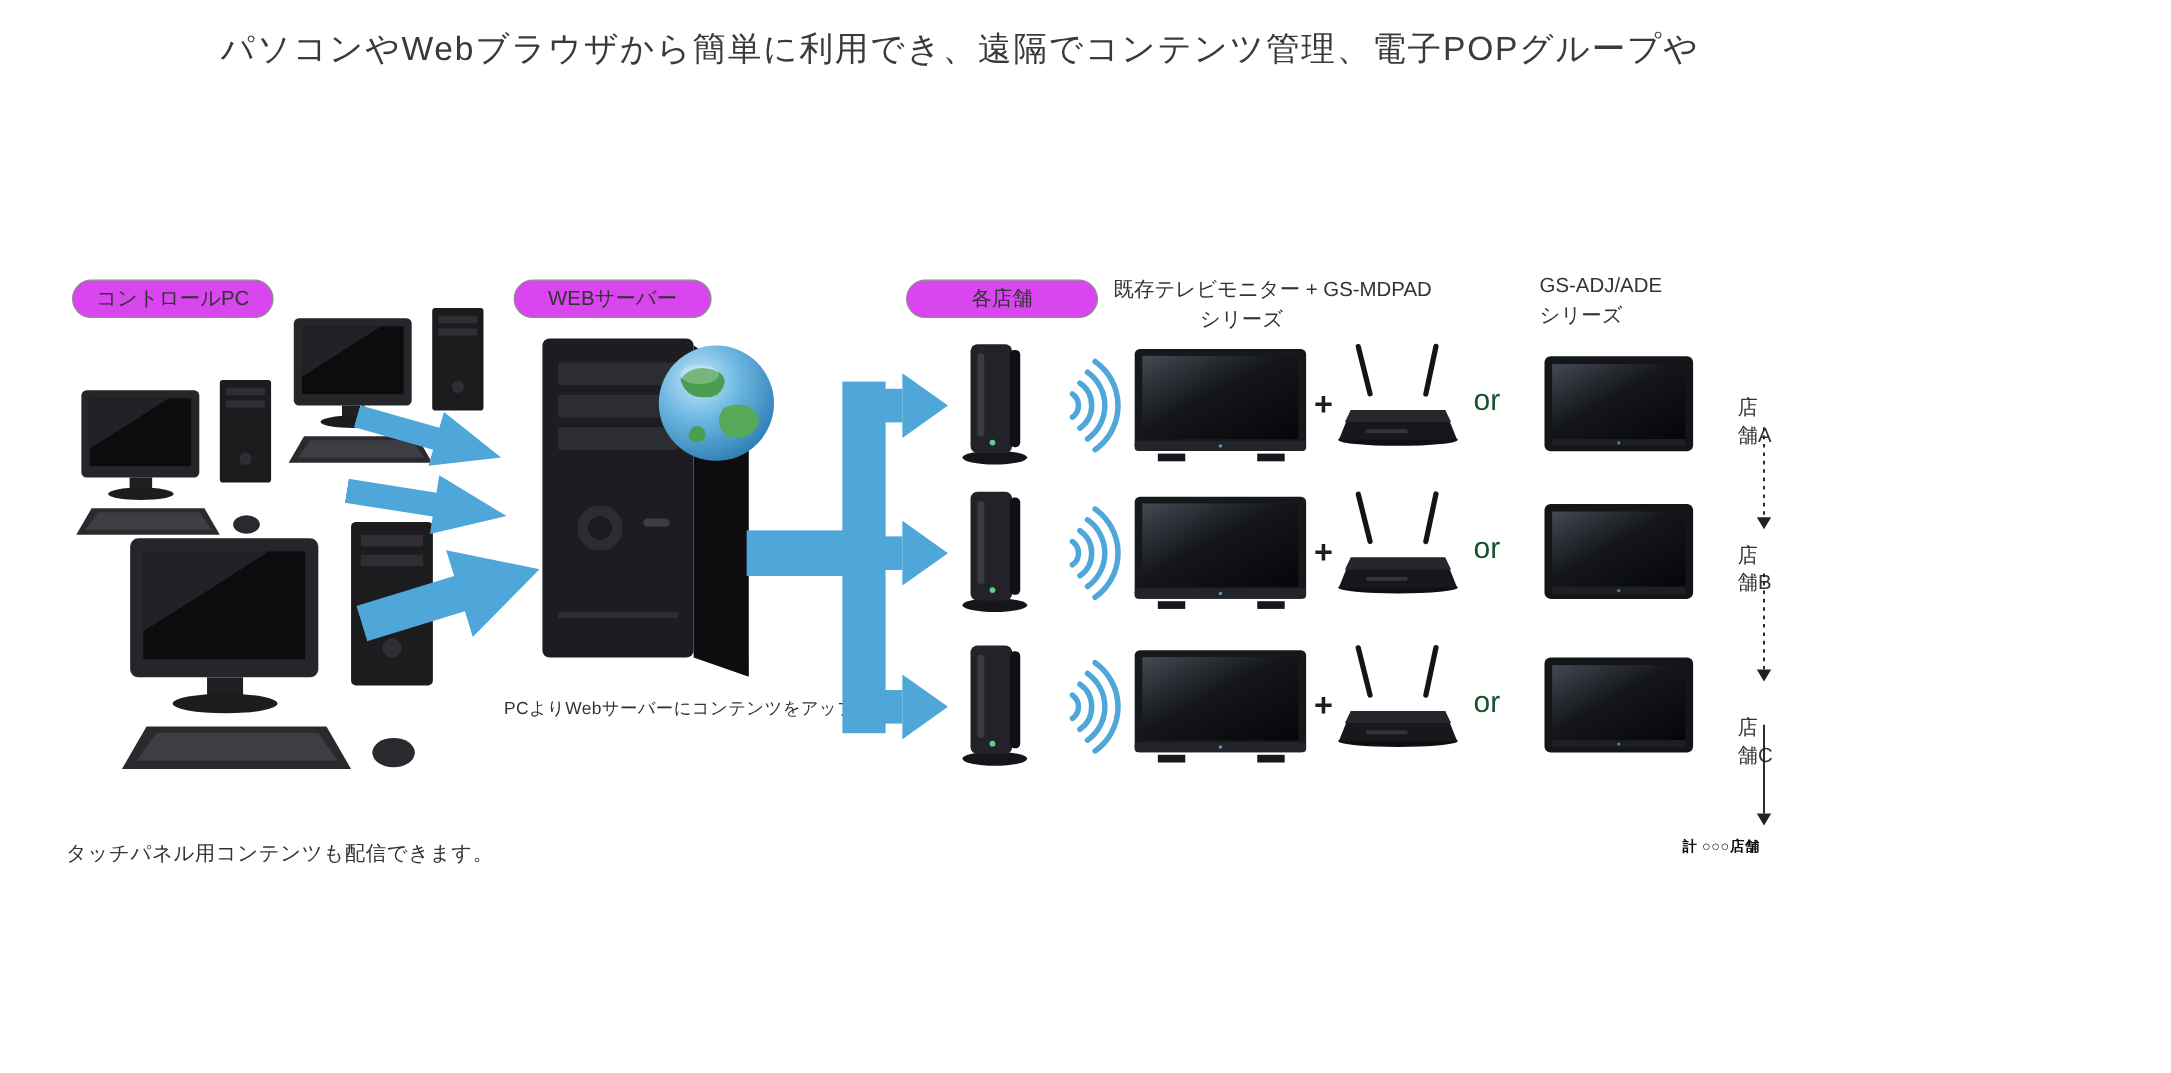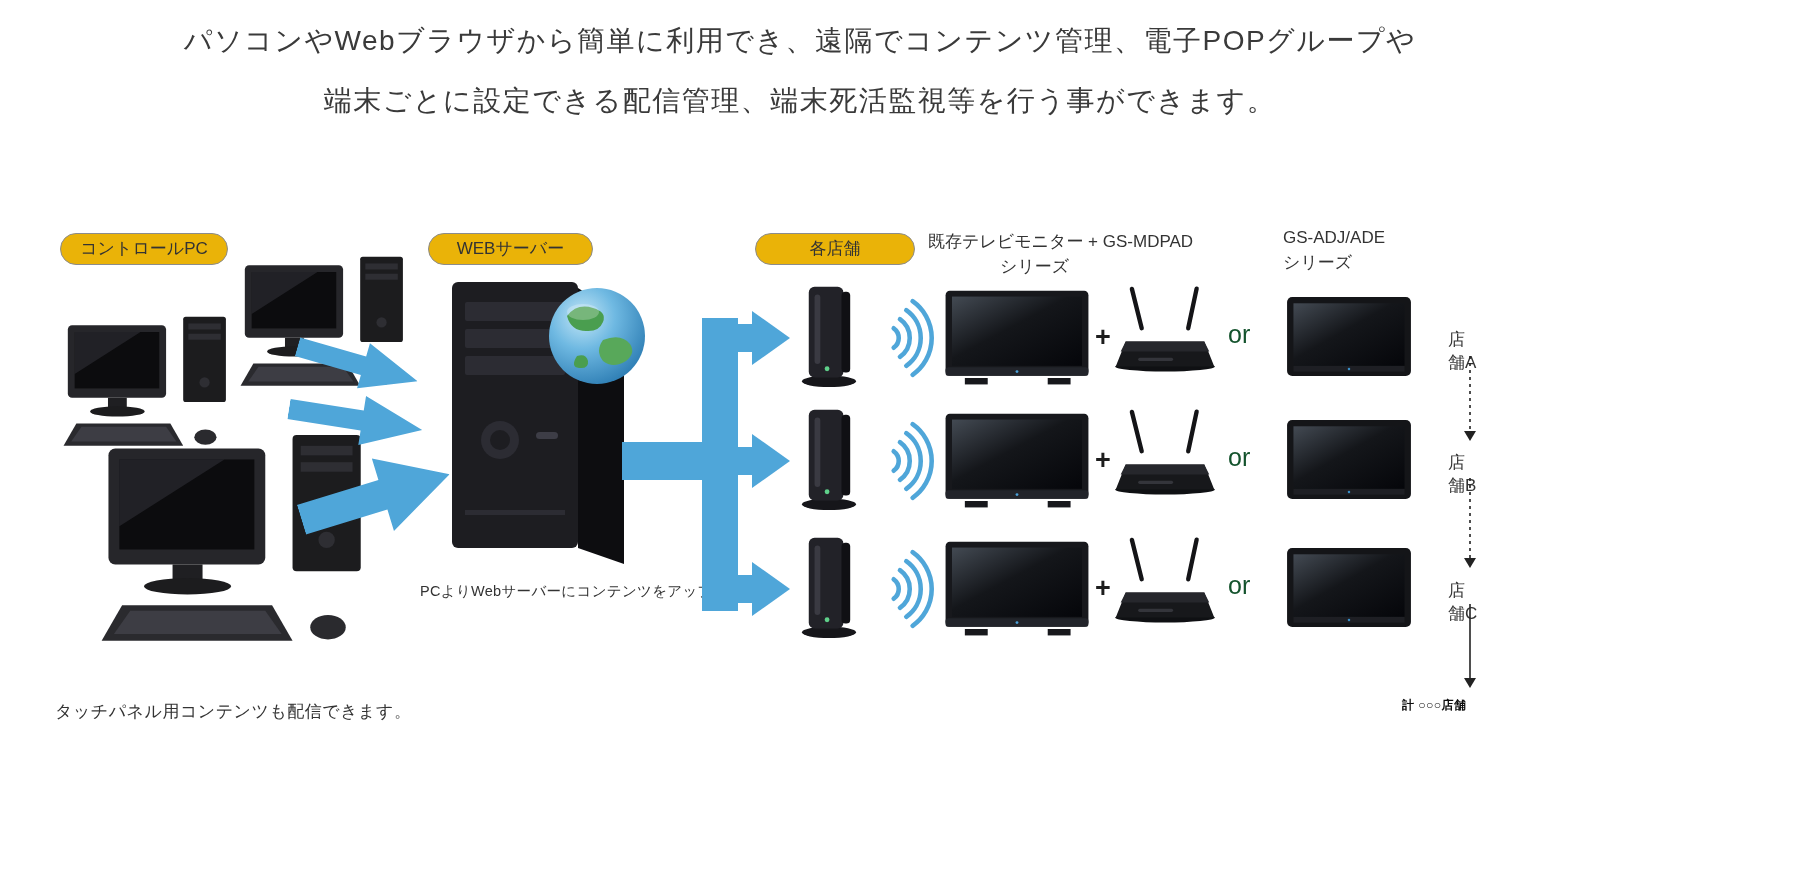--- a/index.html
+++ b/index.html
@@ -4,21 +4,21 @@
 <style>
   * { margin:0; padding:0; box-sizing:border-box; }
   :root { --blue:#4FA6D9; --ink:#333333; --pill-border:#8c8c8c; }
   html,body { background:#ffffff; }
   body { font-family:"Liberation Sans","DejaVu Sans",sans-serif; color:var(--ink); }
   .canvas { position:relative; width:1809px; height:894px; background:#fff; overflow:hidden;padding-left:21px; }
   .abs { position:absolute; }
 
   .header-line { left:0; width:1600px; text-align:center; font-size:28px; color:#3a3a3a; letter-spacing:1.5px; }
 
-  .pill { border:1.5px solid var(--pill-border); border-radius:17px; background:#eab308; color:#333;
+  .pill { border:1.5px solid var(--pill-border); border-radius:17px; background:#d946ef; color:#333;
           font-size:17px; text-align:center; height:32px; line-height:29px; }
 
   .colhead { font-size:17px; color:#333; line-height:1.45; }
   .colhead .sub { display:block; }
   .shift-right { transform:translateX(72px); }
 
   .caption { font-size:14.5px; color:#333; line-height:1.55; letter-spacing:0.3px; }
 
   .plus { font-size:27px; font-weight:bold; color:#1d1d1d; line-height:1; }
   .or   { font-size:25px; color:#14532d; line-height:1; }
@@ -127,21 +127,20 @@
       <symbol id="sym-display" viewBox="0 0 200 130">
         <rect x="3" y="3" width="194" height="124" rx="8" fill="#141518"></rect>
         <rect x="13" y="13" width="174" height="98" fill="url(#screenGrad)"></rect>
         <rect x="13" y="111" width="174" height="9" fill="#1e1f24"></rect>
         <circle cx="100" cy="116" r="2" fill="#3a8fc7"></circle>
       </symbol>
     </defs>
   </svg>
 
   <div class="abs header-line" style="top:22px">パソコンやWebブラウザから簡単に利用でき、遠隔でコンテンツ管理、電子POPグループや</div>
-  <div class="abs header-line" style="top:82px">端末ごとに設定できる配信管理、端末死活監視等を行う事ができます。</div>
 
   <div class="abs pill" style="left:60px; top:233px; width:168px">コントロールPC</div>
   <div class="abs pill" style="left:428px; top:233px; width:165px">WEBサーバー</div>
   <div class="abs pill" style="left:755px; top:233px; width:160px">各店舗</div>
 
   <div class="abs colhead" style="left:928px; top:230px; width:312px">
     <span class="sub">既存テレビモニター + GS-MDPAD</span>
     <span class="sub shift-right">シリーズ</span>
   </div>
   <div class="abs colhead" style="left:1283px; top:226px; width:132px">
@@ -244,21 +243,21 @@
         <use href="#sym-tv"></use>
       </svg>
     <div class="plus" style="left:305px; top:46px">+</div>
     <svg style="left:322px; top:6px; width:106px; height:94px">
         <use href="#sym-router"></use>
       </svg>
     <div class="or" style="left:438px; top:44px">or</div>
     <svg style="left:495px; top:17px; width:128px; height:83px">
         <use href="#sym-display"></use>
       </svg>
-    <div class="store-label" style="left:658px; top:50px">店舗C</div>
+    <div class="store-label" style="left:658px; top:66px">店舗C</div>
   </div>
 
   <svg class="abs" style="left:1455px; top:348px; width:30px; height:350px" viewBox="0 0 30 350">
     <line class="conn" x1="15" y1="8" x2="15" y2="83" stroke-dasharray="3 4"></line>
     <polygon class="conn-head" points="9,83 21,83 15,93"></polygon>
     <line class="conn" x1="15" y1="130" x2="15" y2="210" stroke-dasharray="3 4"></line>
     <polygon class="conn-head" points="9,210 21,210 15,220"></polygon>
     <line class="conn" x1="15" y1="256" x2="15" y2="330"></line>
     <polygon class="conn-head" points="9,330 21,330 15,340"></polygon>
   </svg>

